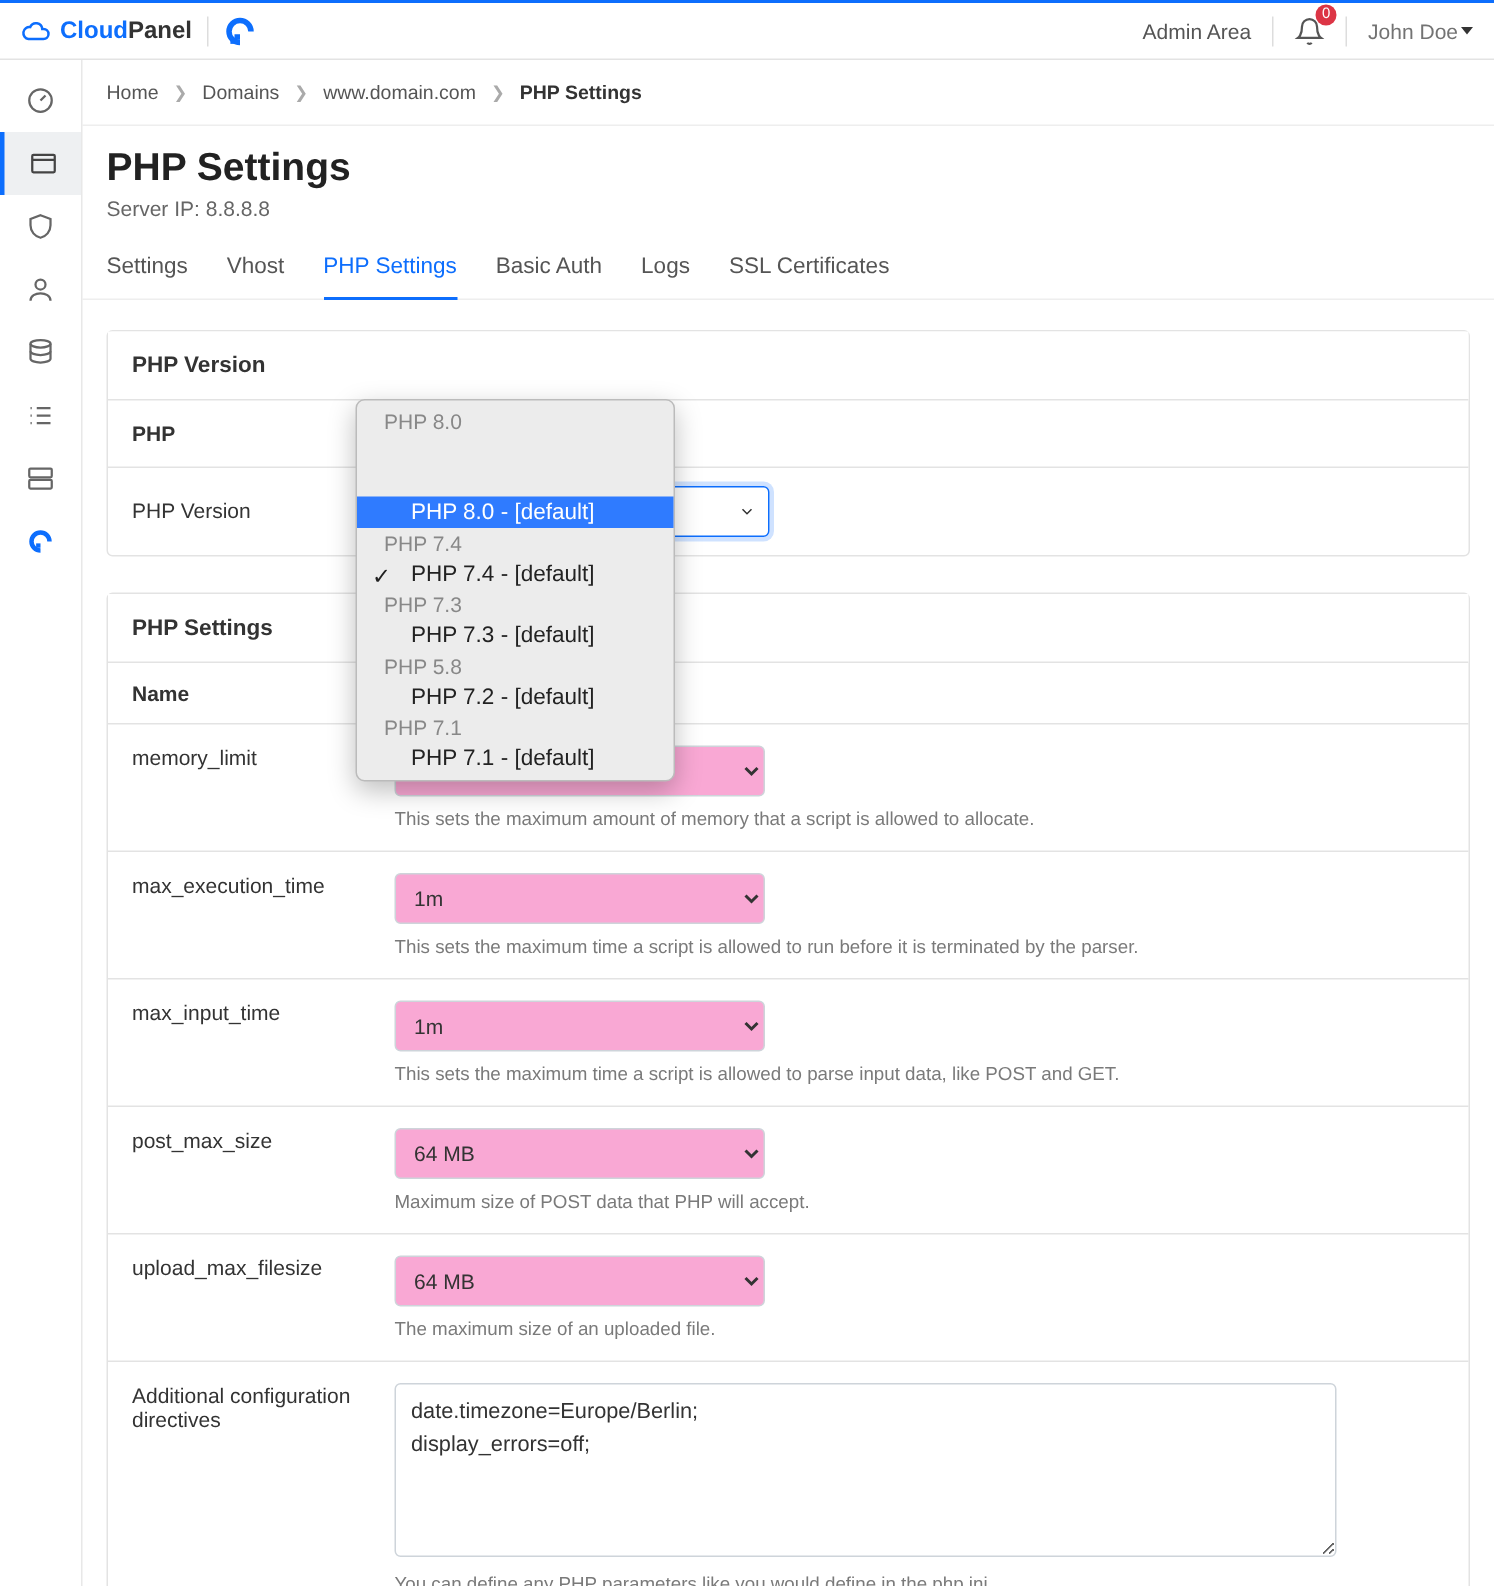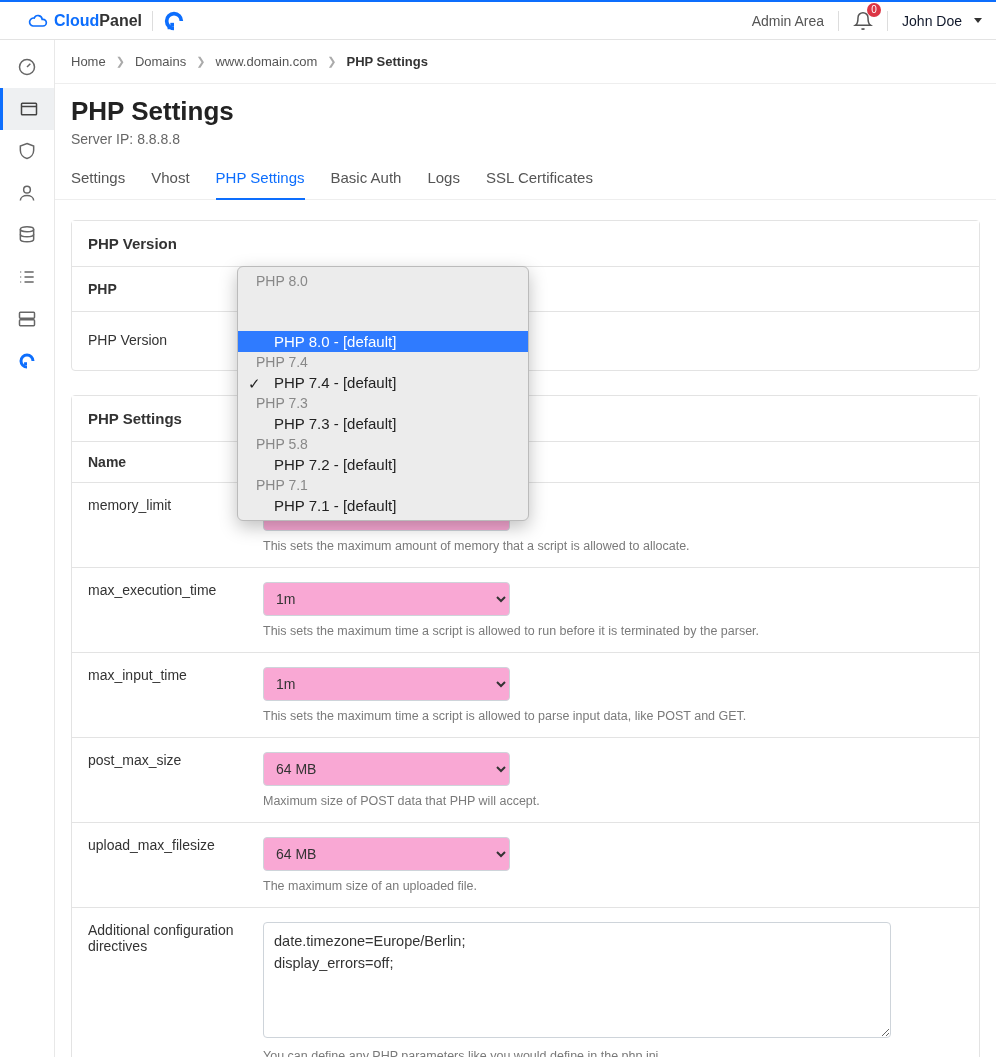--- a/index.html
+++ b/index.html
@@ -9,21 +9,21 @@
     color: #333;
     background: #fff;
     width: 996px;
   }
   .topbar {
     height: 40px;
     border-top: 2px solid #0d6efd;
     border-bottom: 1px solid #e3e3e3;
     display: flex;
     align-items: center;
-    padding: 0 14px 0 28px;
+    padding: 0 14px 0 14px;
   }
   .logo {
     display: flex;
     align-items: center;
     gap: 6px;
     font-weight: 600;
     font-size: 16px;
   }
   .logo-cloud { color: #0d6efd; }
   .logo-panel { color: #333; }
@@ -41,21 +41,21 @@
     top: -8px; right: -8px;
     background: #dc3545;
     color: #fff;
     border-radius: 8px;
     font-size: 10px;
     padding: 0 4px;
     line-height: 14px;
     min-width: 14px;
     text-align: center;
   }
-  .user-menu { color: #0f172a; display: flex; align-items: center; gap: 12px; }
+  .user-menu { color: #737373; display: flex; align-items: center; gap: 2px; }
   .caret-down {
     width: 0; height: 0;
     border-left: 4px solid transparent;
     border-right: 4px solid transparent;
     border-top: 5px solid #333;
   }
   .layout { display: flex; }
   .sidebar {
     width: 55px;
     border-right: 1px solid #e8e8e8;
@@ -162,21 +162,21 @@
     box-shadow: 0 0 0 3px rgba(13,110,253,0.2);
     display: flex;
     align-items: center;
     justify-content: flex-end;
     padding: 0 8px;
   }
   .dropdown {
     position: absolute;
     top: -46px;
     left: -10px;
-    width: 292px;
+    width: 213px;
     background: #ececec;
     border: 1px solid #bbb;
     border-radius: 6px;
     box-shadow: 0 6px 18px rgba(0,0,0,0.25);
     padding: 4px 0;
     z-index: 10;
   }
   .dd-group {
     padding: 2px 18px;
     color: #888;

